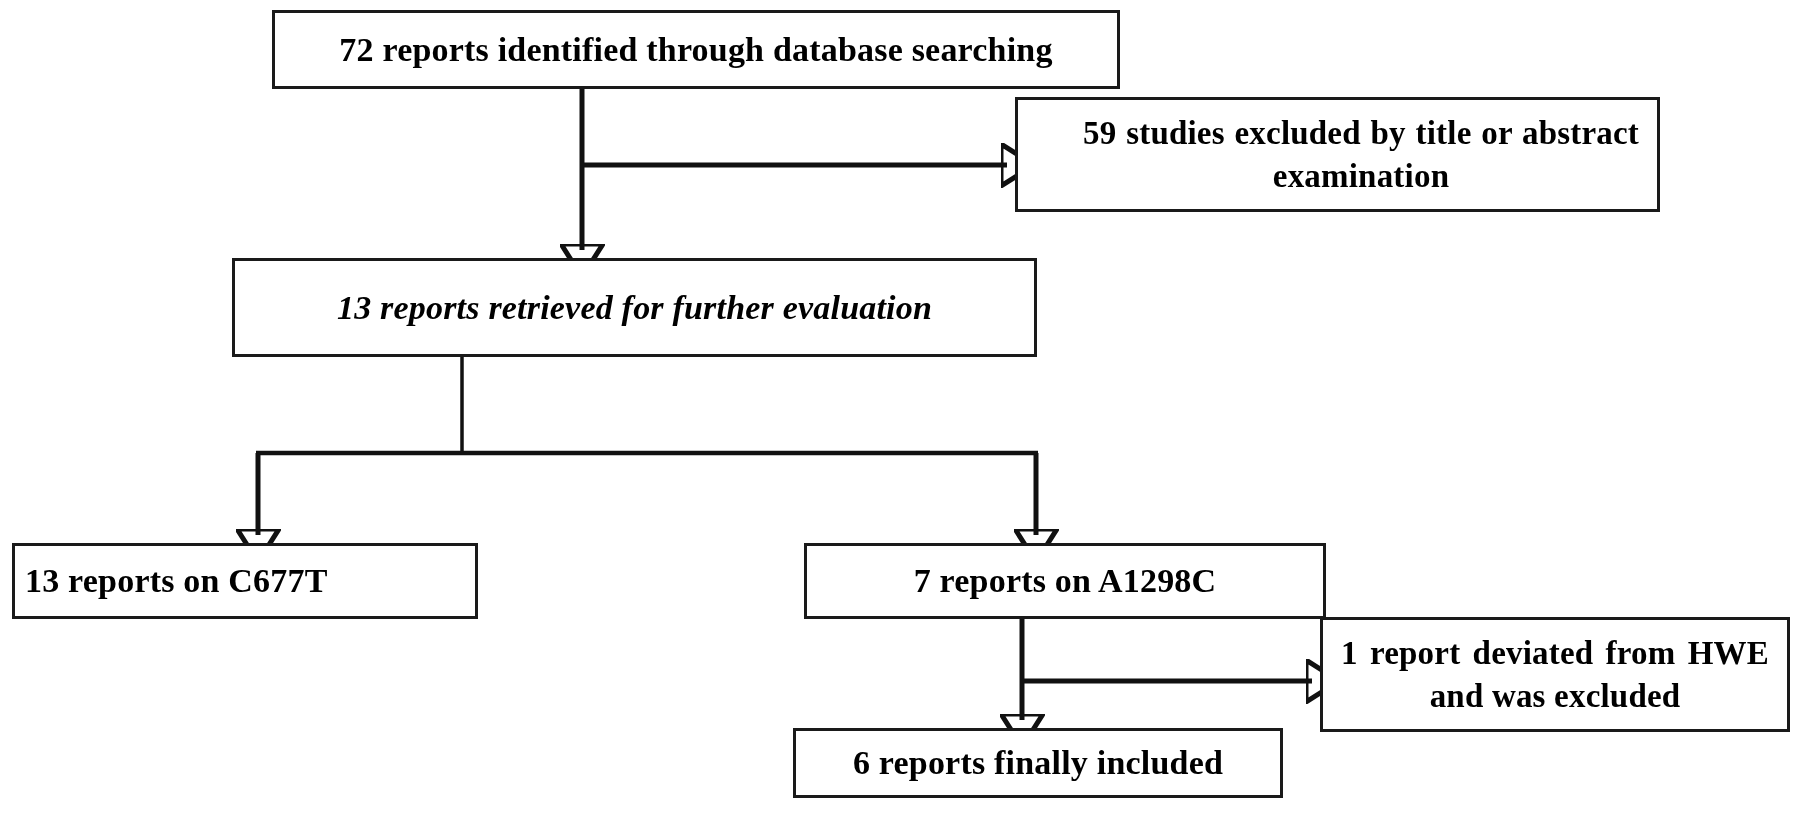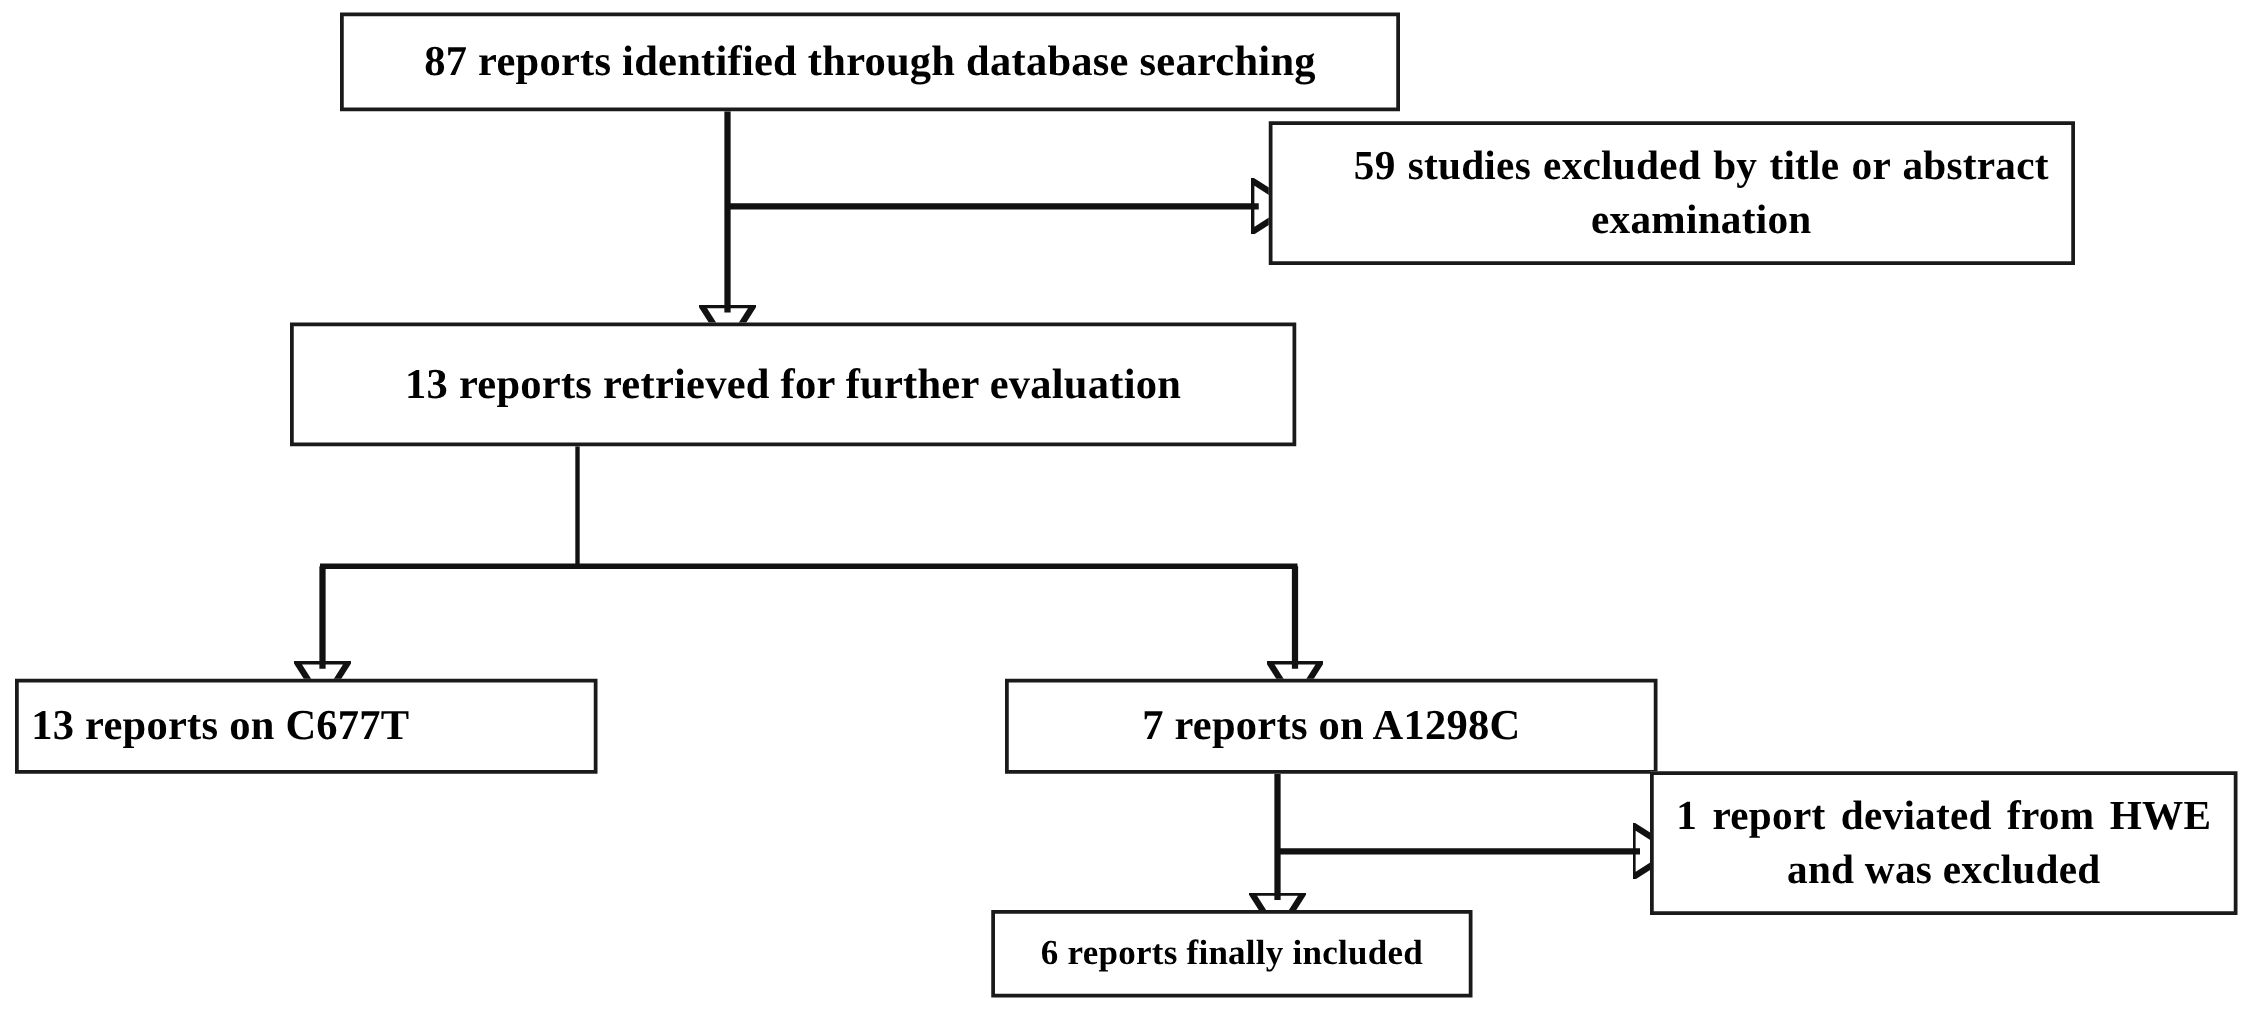--- a/index.html
+++ b/index.html
@@ -32,26 +32,26 @@
     display: block;
     width: 100%;
     padding: 0 10px;
     box-sizing: border-box;
   }
   .node.center .txt { text-align: center; }
   .node.left   .txt { text-align: left; }
   .node.just   .txt { text-align: justify; text-align-last: center; }
 
   .n1 { left: 272px;  top: 10px;  width: 848px; height: 79px;  font-size: 34px; }
-  .n2 { left: 232px;  top: 258px; width: 805px; height: 99px;  font-size: 34px; }
+  .n2 { left: 232px;  top: 258px; width: 805px; height: 99px;  font-size: 34px; font-style: italic; }
   .n3 { left: 1015px; top: 97px;  width: 645px; height: 115px; font-size: 33px; padding-left: 47px; }
   .n4 { left: 12px;   top: 543px; width: 466px; height: 76px;  font-size: 34px; align-items: center; }
   .n5 { left: 770px;  top: 543px; width: 522px; height: 76px;  font-size: 34px; margin-left: 34px; }
   .n6 { left: 1320px; top: 617px; width: 470px; height: 115px; font-size: 33px; }
-  .n7 { left: 793px;  top: 728px; width: 385px; height: 70px;  font-size: 28px; }
+  .n7 { left: 793px;  top: 728px; width: 490px; height: 70px;  font-size: 34px; }
 
   .n3 .txt, .n6 .txt { padding: 0 18px; }
 
   svg.links {
     position: absolute;
     left: 0;
     top: 0;
     width: 1795px;
     height: 816px;
     pointer-events: none;
@@ -83,21 +83,21 @@
     <line class="thick" x1="258" y1="453" x2="258" y2="535" marker-end="url(#ah)"></line>
 
     <line class="thick" x1="1036" y1="453" x2="1036" y2="535" marker-end="url(#ah)"></line>
 
     <line class="thick" x1="1022" y1="619" x2="1022" y2="720" marker-end="url(#ah)"></line>
 
     <line class="thick" x1="1022" y1="681" x2="1312" y2="681" marker-end="url(#ah)"></line>
   </svg>
 
   <div class="node center n1">
-    <span class="txt">87 reports identified through database searching</span>
+    <span class="txt">72 reports identified through database searching</span>
   </div>
 
   <div class="node center n2">
     <span class="txt">13 reports retrieved  for further evaluation</span>
   </div>
 
   <div class="node just n3">
     <span class="txt">59 studies excluded by title or abstract  examination</span>
   </div>
 

